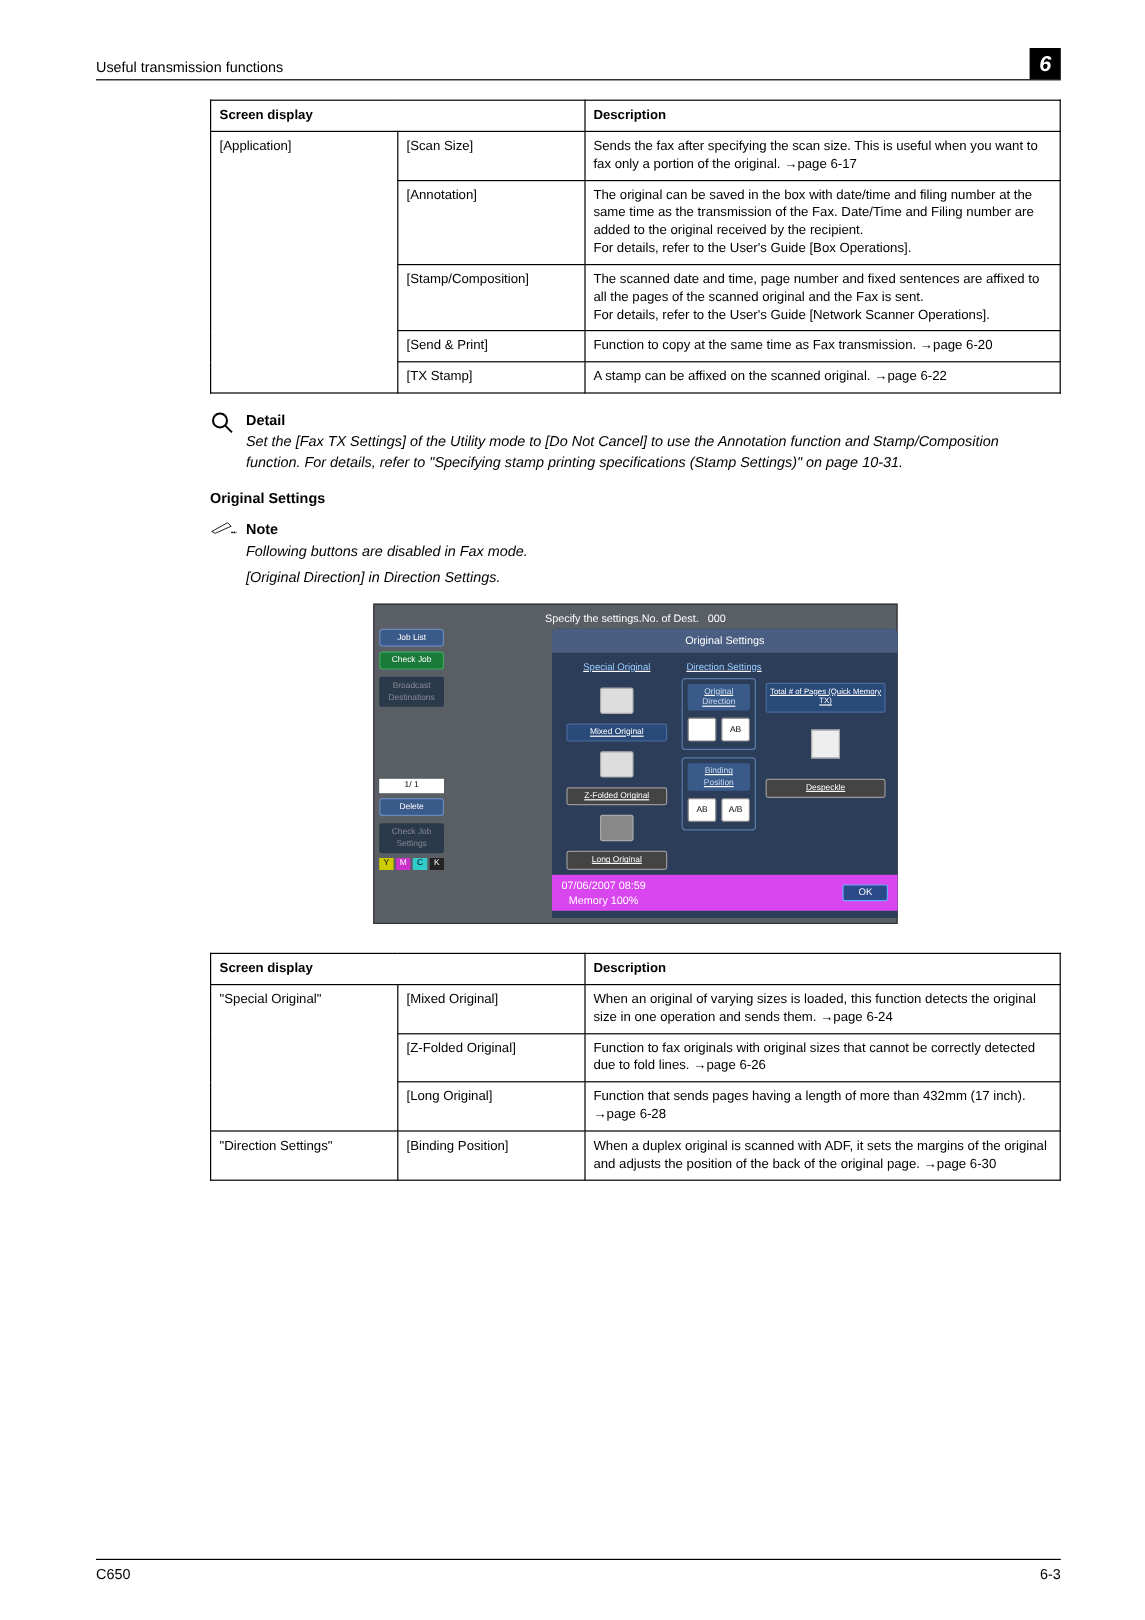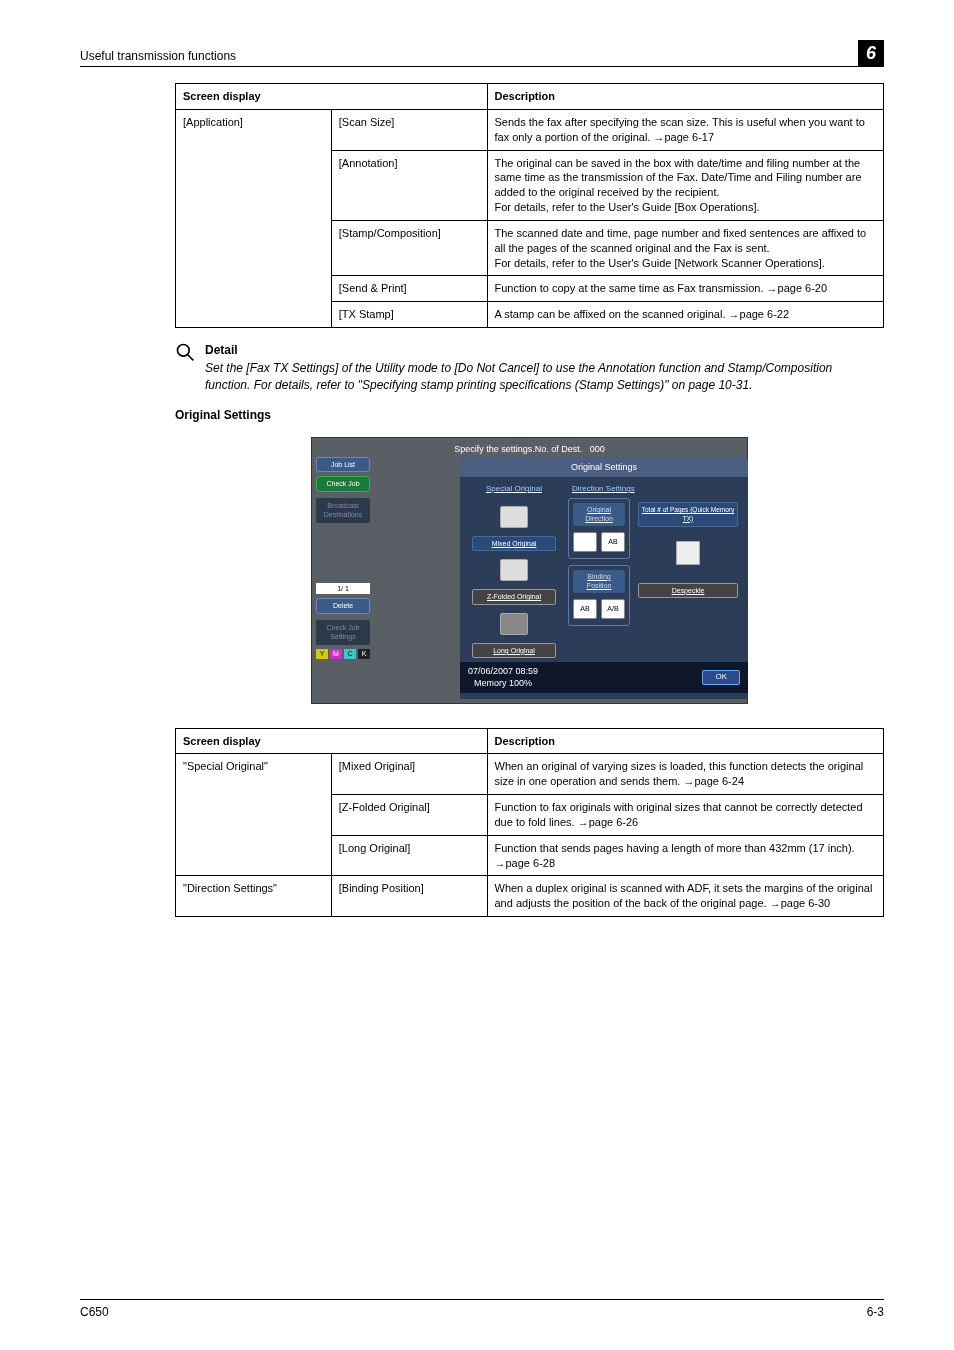--- a/index.html
+++ b/index.html
@@ -96,21 +96,21 @@
   .ss-panel { display:flex; gap:10px; padding:4px 10px;text-decoration:underline; }
   .ss-col1 { flex:0 0 88px; display:flex; flex-direction:column; gap:6px; align-items:center;}
   .ss-col2 { flex:1; }
   .ss-btn { background:#444; border:1px solid #999; color:#fff; font-size:7px; text-align:center; padding:2px 2px; border-radius:2px; width:78px;}
   .ss-btn.blue { background:#2a4a7a; border-color:#4a6a9a;}
   .ss-icon { width:26px; height:20px; background:#ddd; border:1px solid #aaa; border-radius:2px; margin:2px auto;}
   .ss-direction { border:1px solid #5a7aaa; border-radius:3px; padding:4px; margin-bottom:6px;}
   .ss-dir-title { background:#3a5a8a; color:#cde; padding:2px 4px; font-size:7px; margin-bottom:4px; border-radius:2px;}
   .ss-icons-row { display:flex; gap:4px; justify-content:center; padding:2px 0;}
   .ss-small-icon { width:22px; height:18px; background:#fff; border:1px solid #888; border-radius:2px; font-size:7px; color:#000; display:flex; align-items:center; justify-content:center;}
-  .ss-bottom { display:flex; justify-content:space-between; align-items:center; padding:3px 8px; background:#0f172a; }
+  .ss-bottom { display:flex; justify-content:space-between; align-items:center; padding:3px 8px; background:#d946ef; }
   .ss-ok { background:#2a4a8a; border:1px solid #6af; padding:1px 12px; border-radius:2px; color:#fff; font-size:8px;}
   .ss-left-tab { background:#3a5a8a; border:1px solid #6a8aba; padding:2px 4px; border-radius:3px; font-size:7px; text-align:center; margin-bottom:4px;}
   .ss-left-green { background:#1a7a3a; border:1px solid #3aaa5a; padding:2px 4px; border-radius:3px; font-size:7px; text-align:center; margin-bottom:6px;}
   .ss-left-dark { background:#2a3a4a; color:#889; padding:3px 2px; font-size:7px; text-align:center; border-radius:2px; margin-top:6px;}
   .ss-left-page { background:#fff; color:#000; font-size:7px; text-align:center; padding:1px; margin-top:60px;}
   .ss-toner { display:flex; gap:2px; padding-top:4px;}
   .ss-toner span { width:12px; height:10px; font-size:7px; text-align:center; display:inline-block;}
   .footer {
     position: absolute;
     bottom: 30px;
@@ -180,20 +180,35 @@
           </svg>
       </div>
       <div class="note-title">Detail</div>
       <div class="note-body">
           <p>Set the [Fax TX Settings] of the Utility mode to [Do Not Cancel] to use the Annotation function and Stamp/Composition function. For details, refer to "Specifying stamp printing specifications (Stamp Settings)" on page 10-31.</p>
         </div>
     </div>
 
     <div class="section-title">Original Settings</div>
 
+    <div class="note-block">
+      <div class="icon-col">
+        <svg class="pencil-icon" viewBox="0 0 30 16">
+            <path d="M2 12 L20 2 L24 6 L6 14 Z" fill="none" stroke="#000" stroke-width="1"></path>
+            <circle cx="25" cy="13" r="1" fill="#000"></circle>
+            <circle cx="27.5" cy="13" r="1" fill="#000"></circle>
+            <circle cx="30" cy="13" r="1" fill="#000"></circle>
+          </svg>
+      </div>
+      <div class="note-title">Note</div>
+      <div class="note-body">
+        <p>Following buttons are disabled in Fax mode.</p>
+        <p>[Original Direction] in Direction Settings.</p>
+      </div>
+    </div>
 
     <div class="screenshot-wrap">
       <div class="screenshot">
         <div class="ss-top">
           <span>Specify the settings.</span>
           <span><span>No. of Dest.</span>&nbsp;&nbsp;&nbsp;<span>000</span></span>
         </div>
         <div style="display:flex;">
           <div class="ss-left-col">
             <div class="ss-left-tab">Job List</div>

